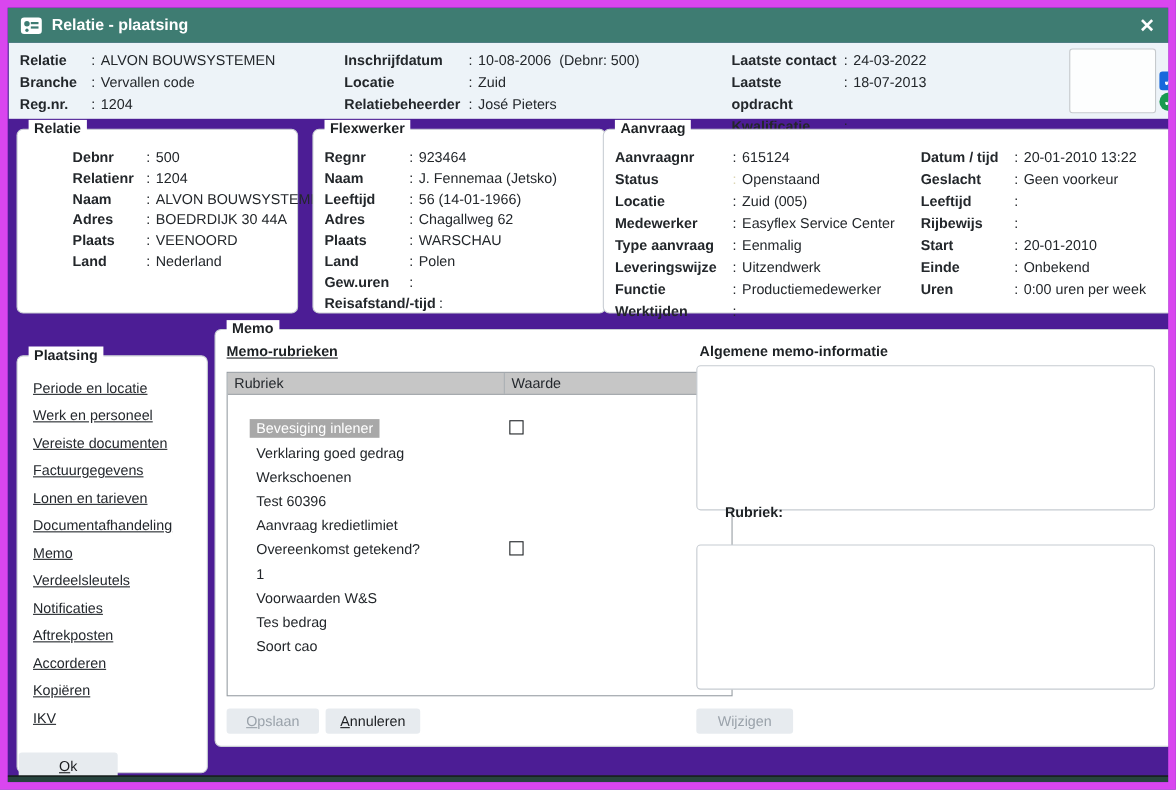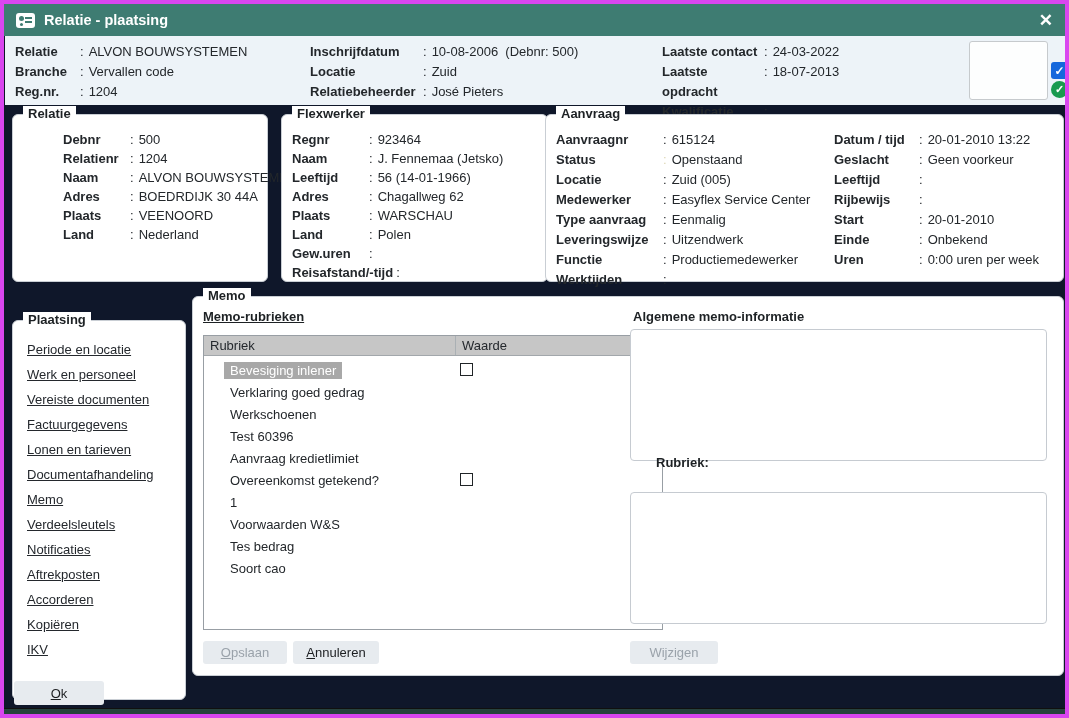--- a/index.html
+++ b/index.html
@@ -1,19 +1,19 @@
 <!DOCTYPE html>
 <html><head>
 <meta charset="utf-8">
 <style>
   html,body{margin:0;padding:0;background:#fff;}
   .window{
     position:relative;width:1069px;height:718px;box-sizing:border-box;
     font-family:"Liberation Sans",sans-serif;font-size:13px;color:#23272b;
-    background:#0f172a;border:4px solid #d946ef;overflow:hidden;
+    background:#4c1d95;border:7px solid #d946ef;overflow:hidden;
   }
   
   .titlebar{position:absolute;left:0;top:0;width:100%;height:32px;background:#3e7c72;
     display:flex;align-items:center;padding:0 12px;box-sizing:border-box;}
   .app-icon{width:19px;height:15px;background:#fff;border-radius:3px;position:relative;flex:0 0 auto;}
   .app-icon .ai-person{position:absolute;left:3px;top:3px;width:5px;height:5px;border-radius:50%;background:#3e7c72;
     box-shadow:0 6px 0 -1px #3e7c72;}
   .app-icon .ai-lines{position:absolute;right:3px;top:4px;width:7px;height:2px;background:#3e7c72;box-shadow:0 4px 0 #3e7c72;}
   .titlebar .title{color:#fff;font-weight:bold;font-size:14.5px;margin-left:9px;}
   .titlebar .close{margin-left:auto;color:#fff;font-weight:bold;font-size:17px;line-height:17px;cursor:pointer;}
@@ -55,21 +55,21 @@
   .plinks{padding:20px 14px 0 14px;}
   .plink{display:block;line-height:18px;margin-bottom:7px;color:#24282d;text-decoration:underline;cursor:pointer;}
   
   .mr-label{position:absolute;left:10px;top:12px;font-weight:bold;color:#1d2124;text-decoration:underline;}
   .mtable{position:absolute;left:10px;top:38px;width:460px;height:295px;border:1px solid #989ea4;
     background:#fff;box-sizing:border-box;overflow:hidden;}
   .mthead{height:19px;background:#c6c6c6;display:flex;border-bottom:1px solid #a2a7ab;}
   .mth{padding:1px 6px;color:#24282d;box-sizing:border-box;line-height:17px;}
   .mth-rubriek{width:252px;border-right:1px solid #aab0b4;}
   .mth-waarde{flex:1;}
-  .mbody{padding-top:3px;}
+  .mbody{padding-top:19px;}
   .mrow{position:relative;height:22px;display:flex;align-items:center;cursor:default;}
   .rname{margin-left:20px;padding:1px 6px;white-space:nowrap;}
   .mrow.selected .rname{background:#a8a8a8;color:#fff;}
   .cbox{position:absolute;left:256px;top:4px;width:13px;height:13px;border:1px solid #202427;background:#fff;box-sizing:border-box;}
   
   .alg-label{position:absolute;left:440px;top:12px;font-weight:bold;color:#1d2124;}
   .ta{position:absolute;border:1px solid #c6cbd1;border-radius:4px;background:#fff;resize:none;
     font-family:"Liberation Sans",sans-serif;font-size:13px;padding:4px 6px;box-sizing:border-box;outline:none;}
   .ta1{left:437px;top:32px;width:417px;height:132px;}
   .rub-label{position:absolute;left:440px;top:158px;font-weight:bold;color:#1d2124;padding-left:23px;}

